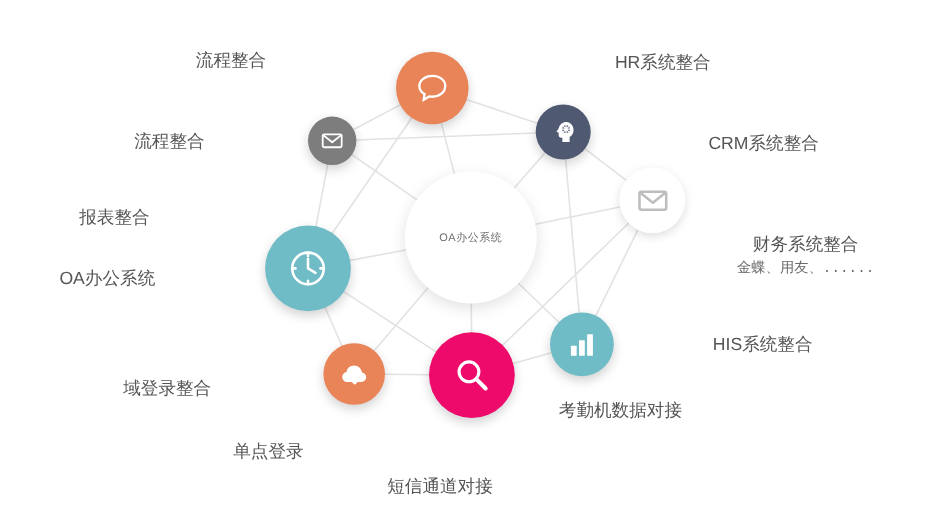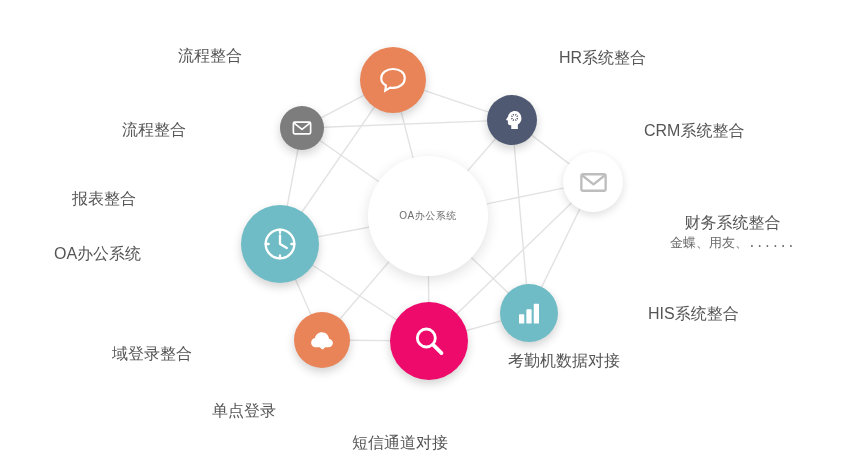--- a/index.html
+++ b/index.html
@@ -178,18 +178,18 @@
   <div id="label-layer">
       <div class="label" style="left: 178px; top: 45px;"><span>流程整合</span></div>
       <div class="label" style="left: 559px; top: 47px;"><span>HR系统整合</span></div>
       <div class="label" style="left: 122px; top: 119px;"><span>流程整合</span></div>
       <div class="label" style="left: 644px; top: 120px;"><span>CRM系统整合</span></div>
       <div class="label" style="left: 72px; top: 188px;"><span>报表整合</span></div>
       <div class="label" style="left: 670px; top: 212px;"><span>财务系统整合</span><span class="sub">金蝶、用友、......</span></div>
       <div class="label" style="left: 54px; top: 243px;"><span>OA办公系统</span></div>
       <div class="label" style="left: 608px; top: 303px; margin-left: 40px;"><span>HIS系统整合</span></div>
       <div class="label" style="left: 100px; top: 343px; margin-left: 12px;"><span>域登录整合</span></div>
-      <div class="label" style="left: 508px; top: 352px; font-family: Liberation Mono, monospace;"><span>考勤机数据对接</span></div>
+      <div class="label" style="left: 508px; top: 363px;"><span>考勤机数据对接</span></div>
       <div class="label" style="left: 212px; top: 400px;"><span>单点登录</span></div>
       <div class="label" style="left: 352px; top: 432px;"><span>短信通道对接</span></div>
     </div>
 
 </div>
 
 </body></html>

